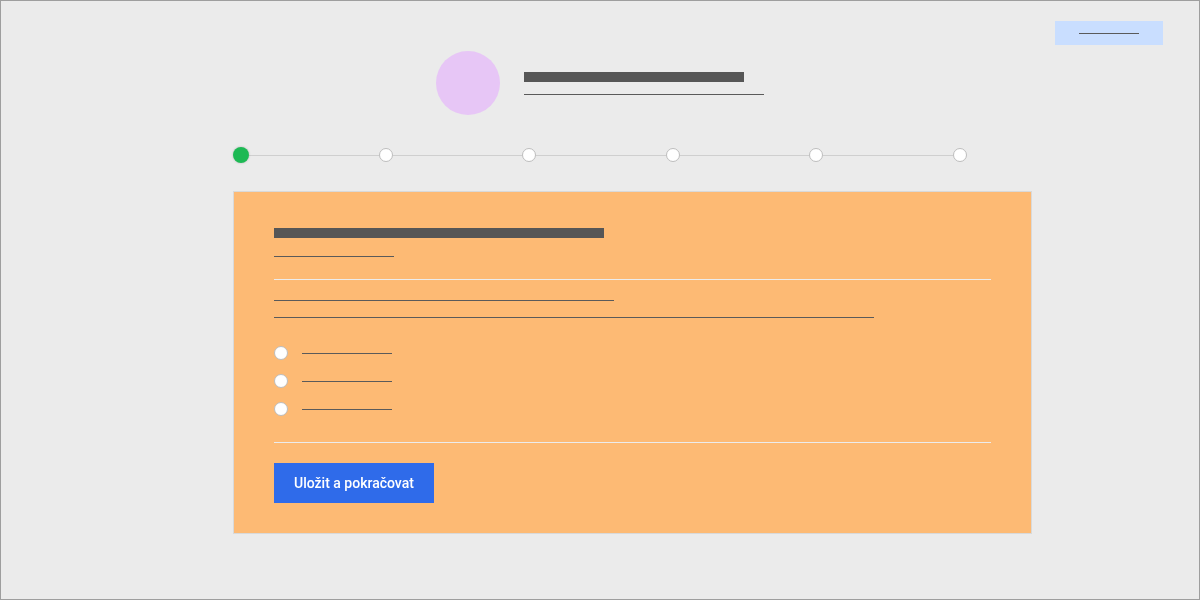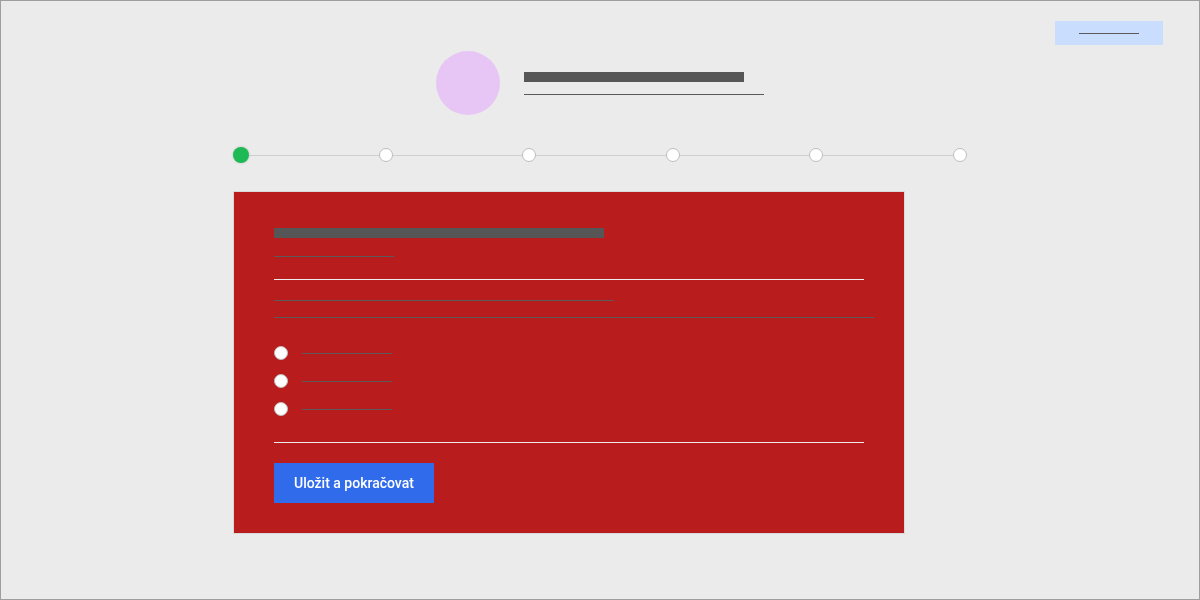--- a/index.html
+++ b/index.html
@@ -91,22 +91,22 @@
     flex: 1 1 auto;
     height: 1px;
     background: #cfcfcf;
   }
 
   
   .card {
     position: absolute;
     top: 190px;
     left: 232px;
-    width: 672px;
-    background: #b91c1c;
+    width: 799px;
+    background: #fdba74;
     border: 1px solid #d9d9d9;
     padding: 36px 40px 30px 40px;
   }
 
   .card .heading-bar {
     width: 330px;
     height: 10px;
     background: #565656;
     margin-bottom: 18px;
   }

